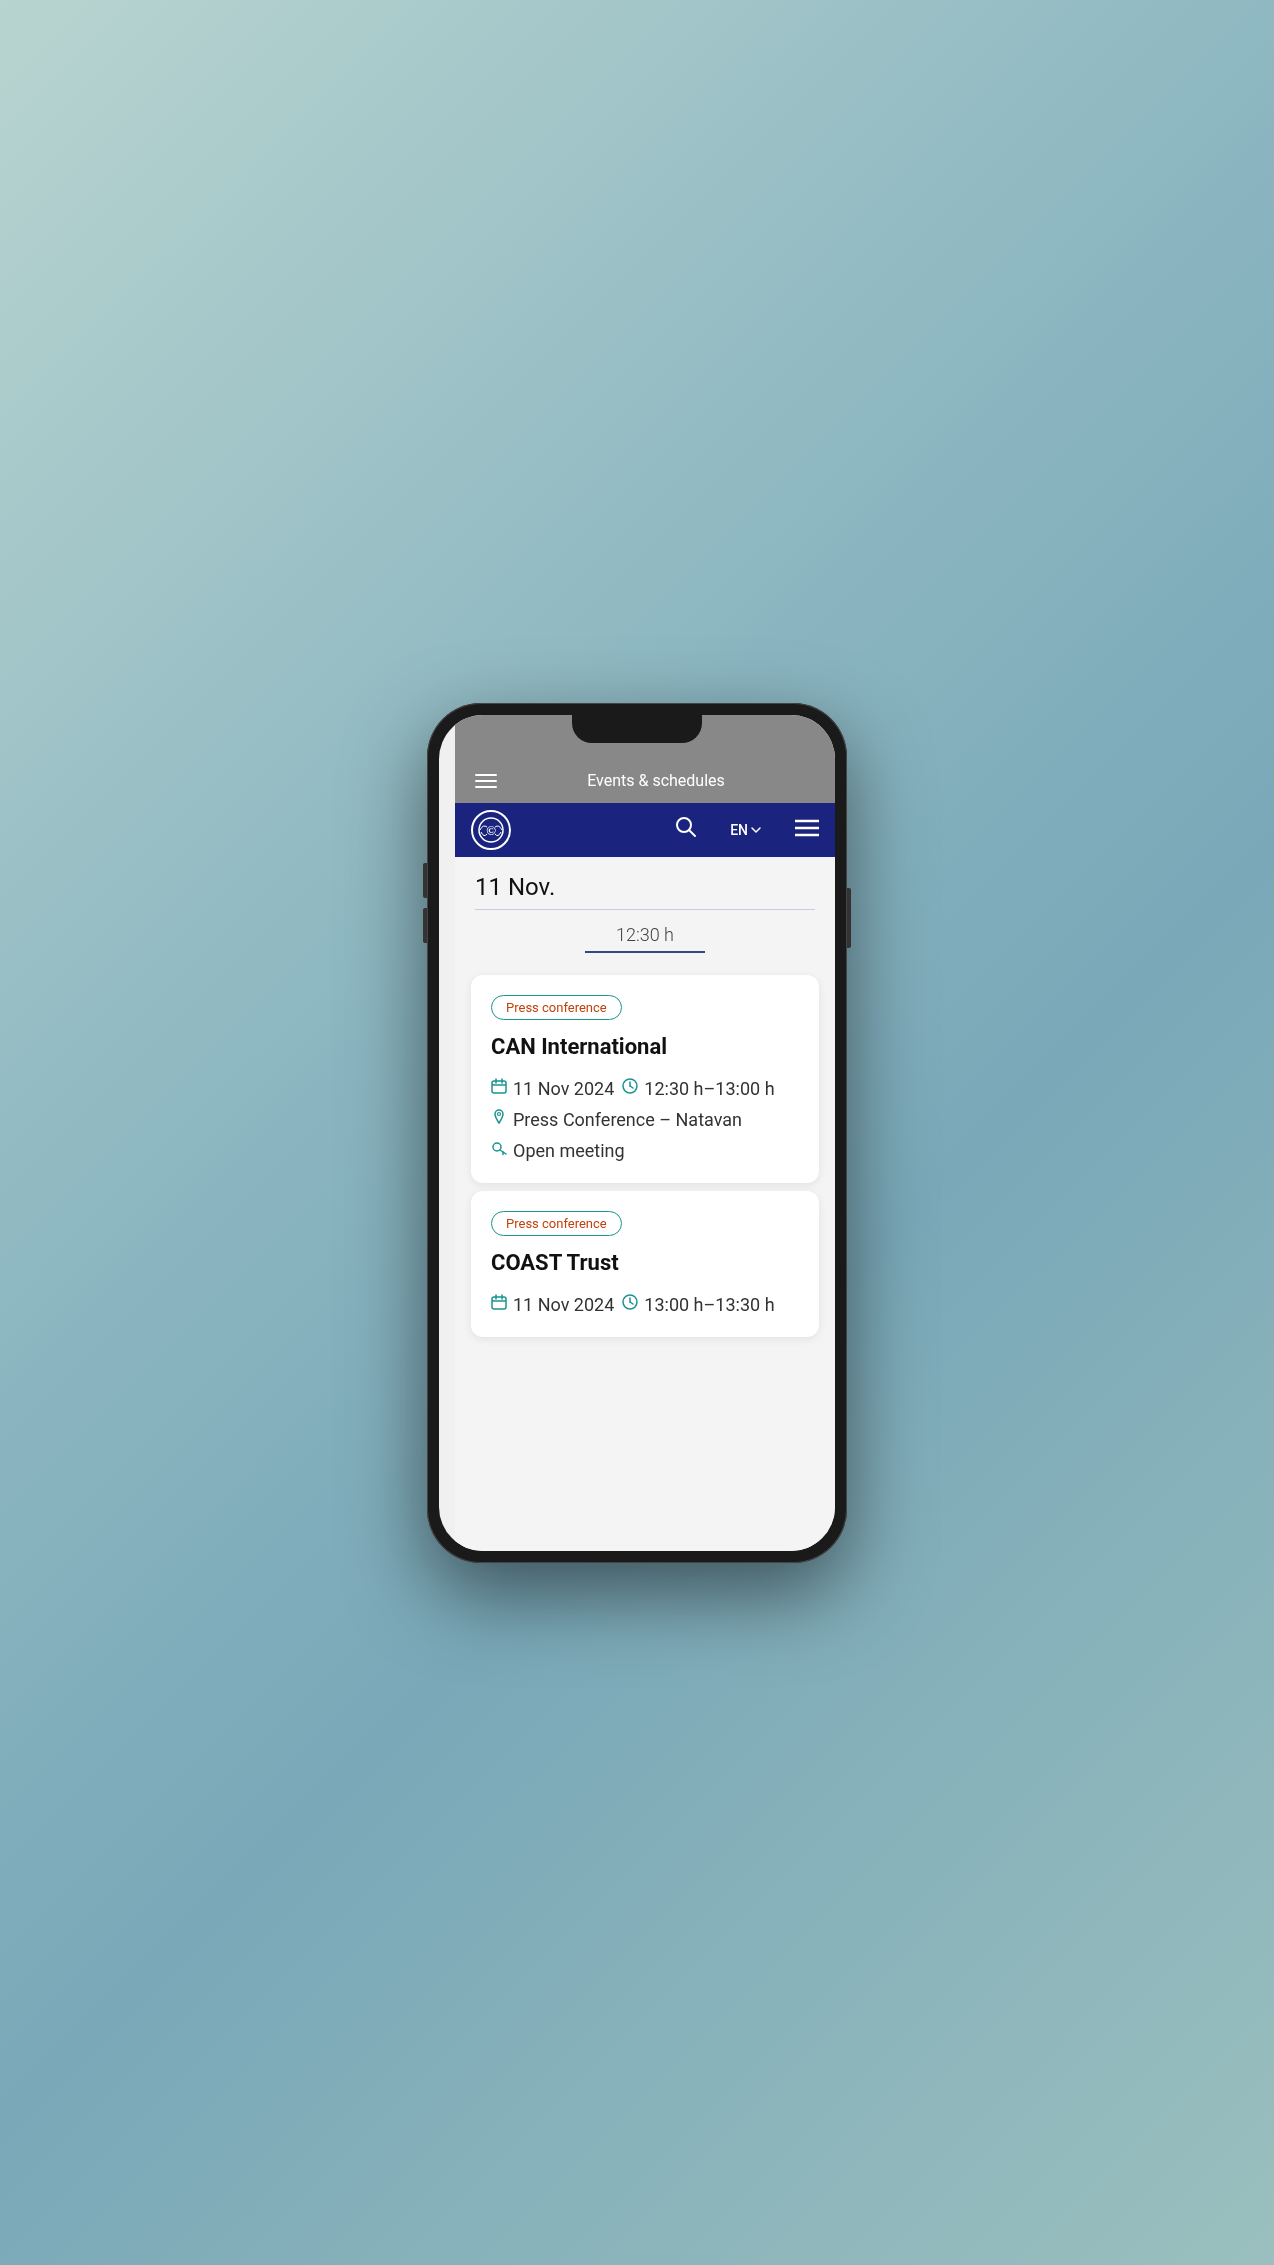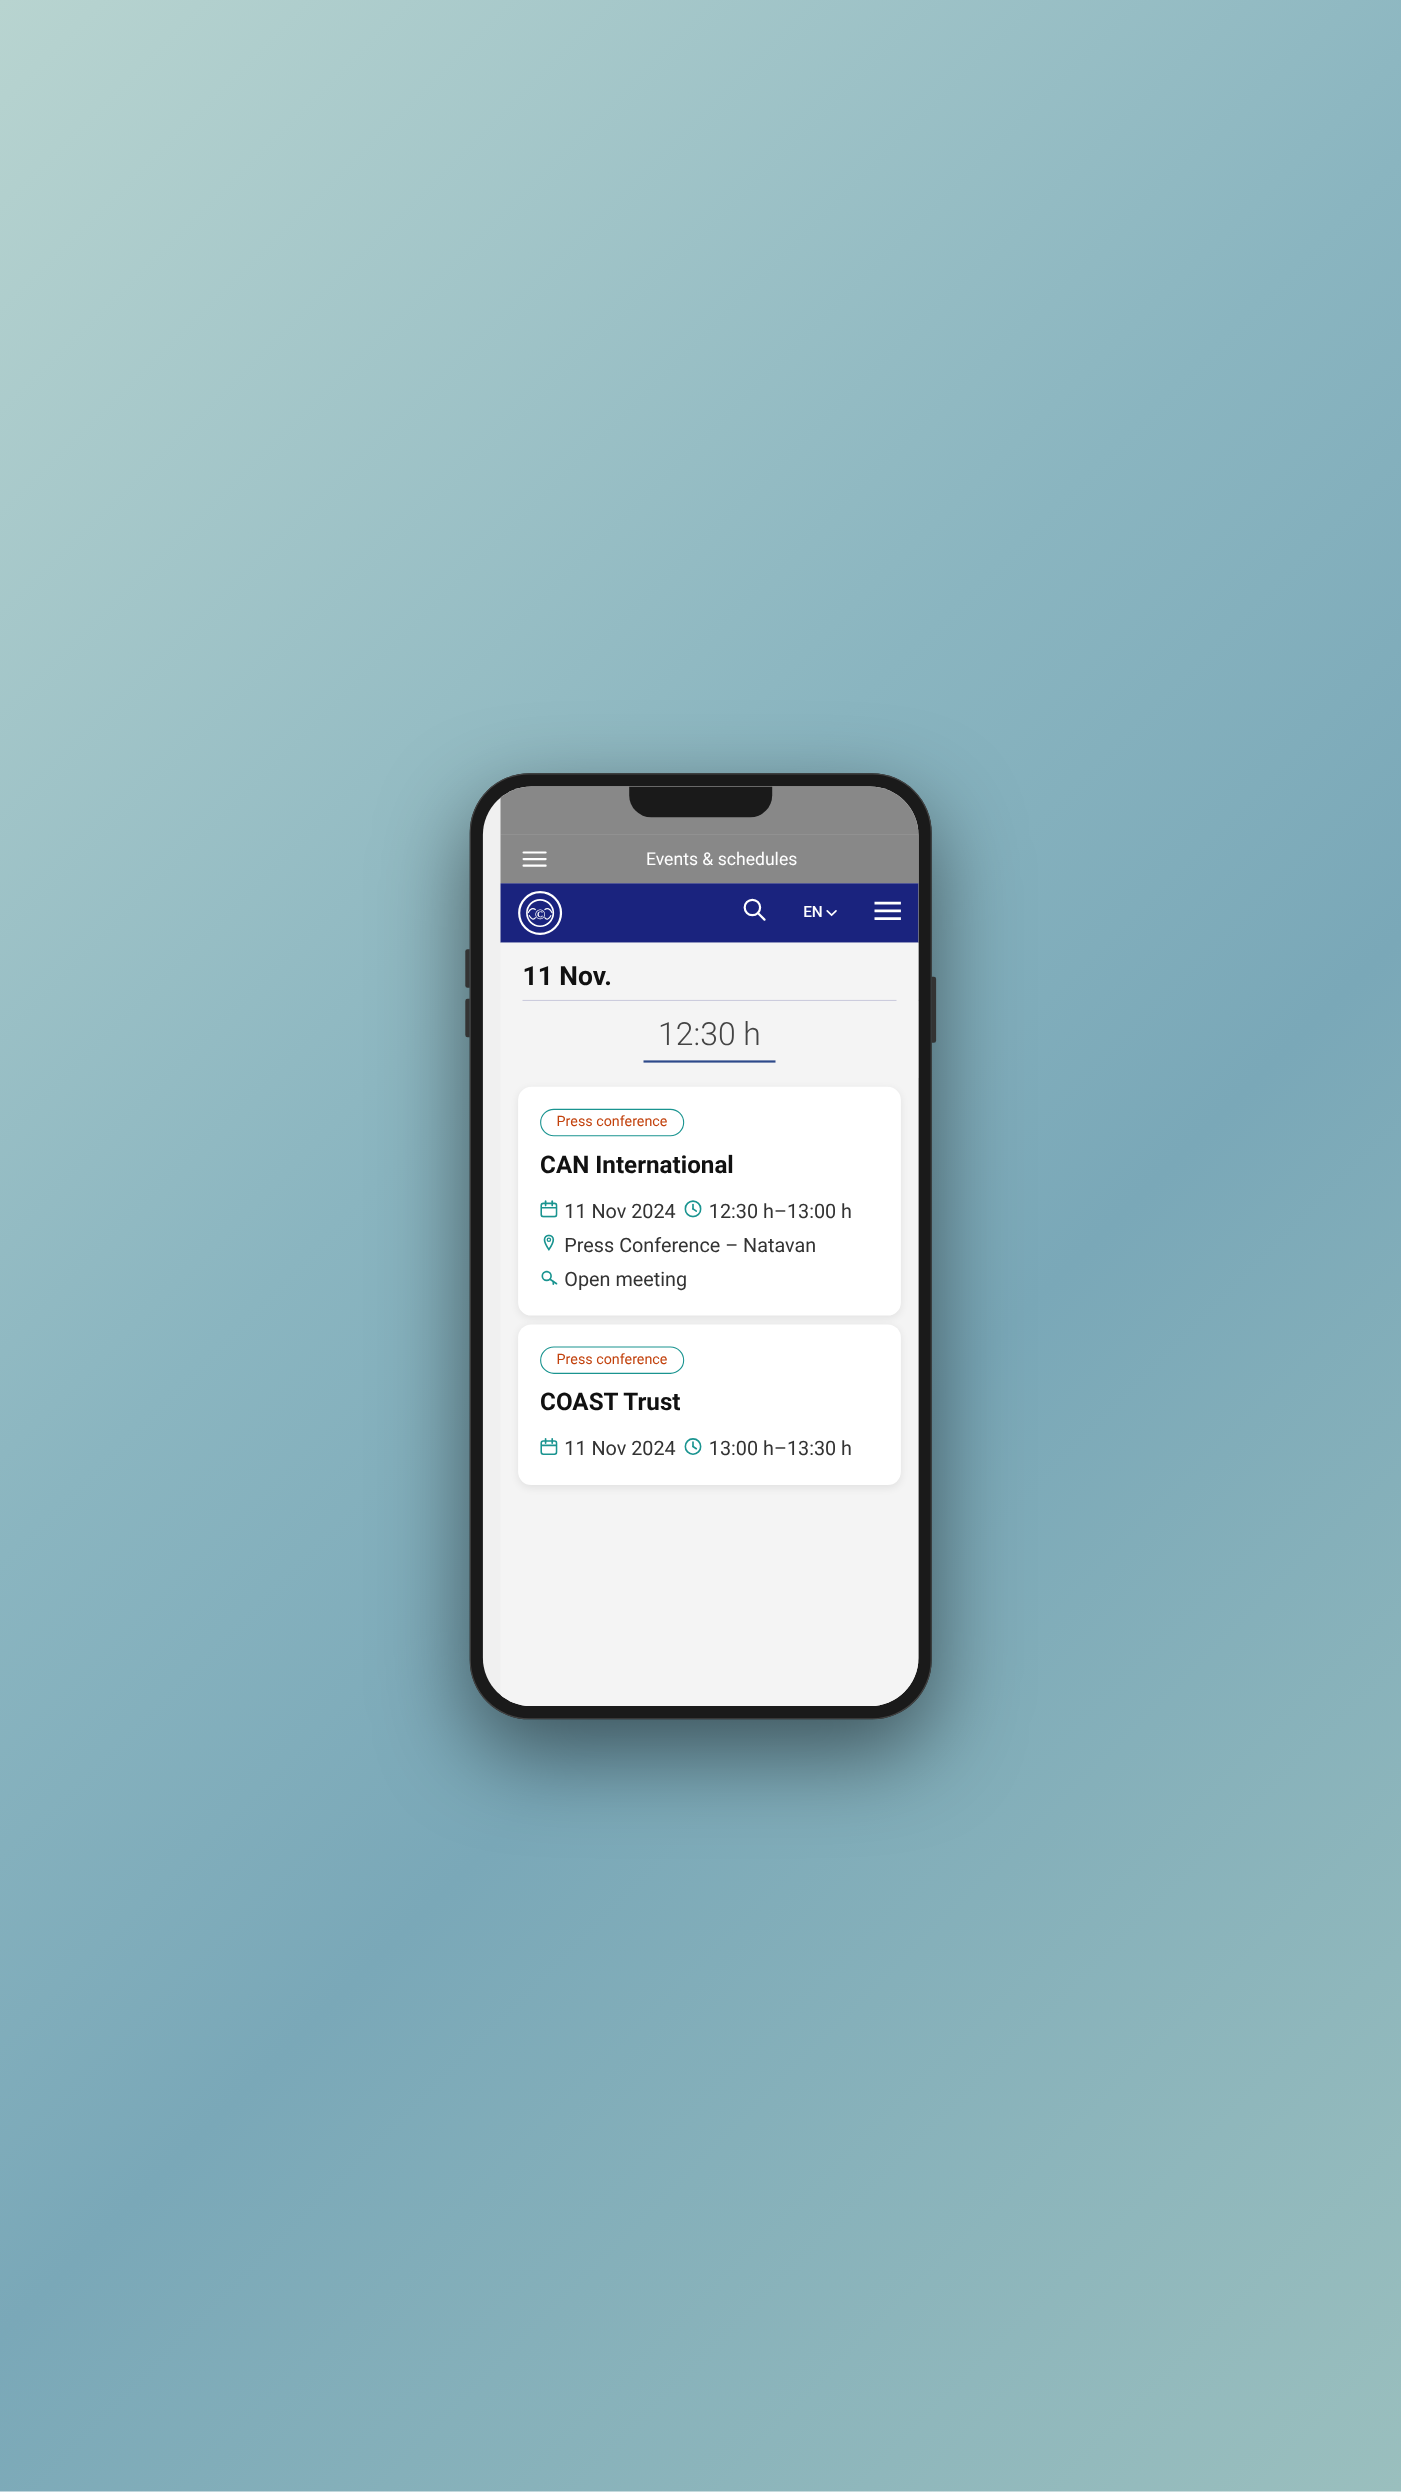--- a/index.html
+++ b/index.html
@@ -154,36 +154,36 @@
     }
 
     
     .date-header {
       padding: 16px 20px 8px;
       background: #f4f4f4;
     }
 
     .date-text {
       font-size: 24px;
-      font-weight: 700;
+      font-weight: 400;
       color: #111;
     }
 
     .divider {
       height: 1px;
       background: #ccd;
       margin: 0 20px;
     }
 
     
     .time-slot {
       background: #f4f4f4;
       text-align: center;
       padding: 14px 0;
-      font-size: 29px;
+      font-size: 18px;
       color: #444;
       font-weight: 300;
       position: relative;
     }
 
     .time-slot::after {
       content: '';
       display: block;
       width: 120px;
       height: 2px;

